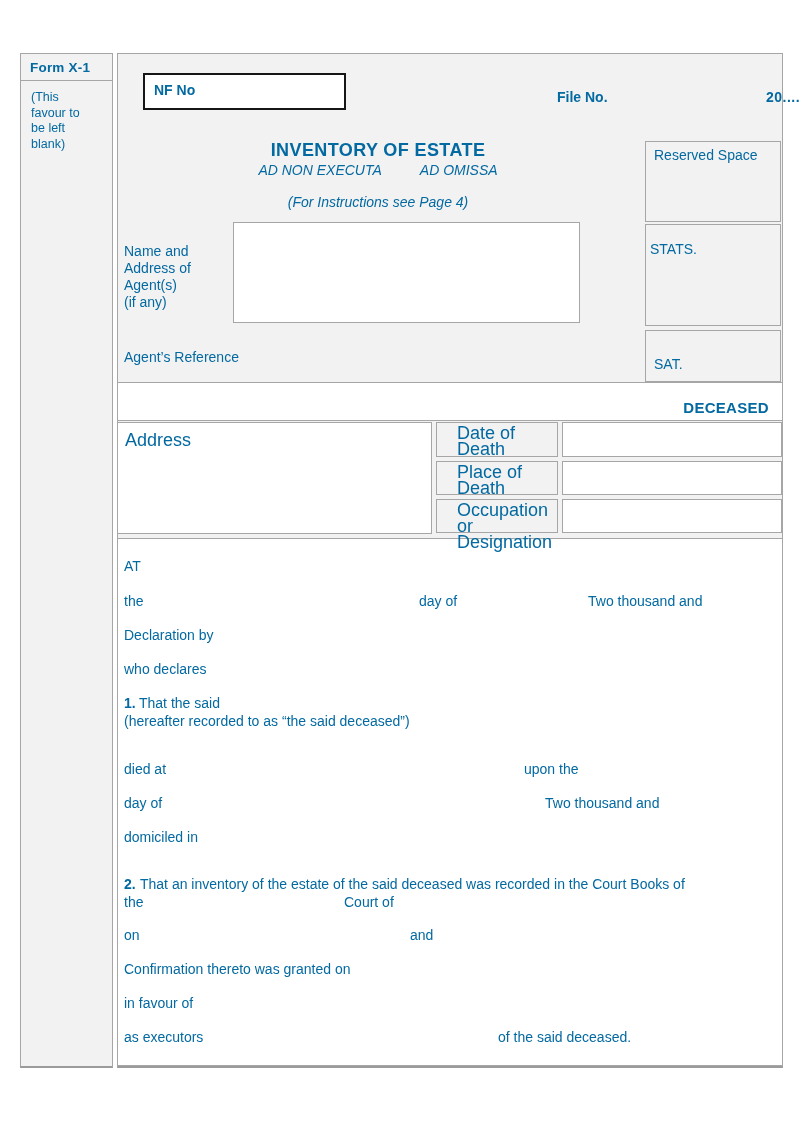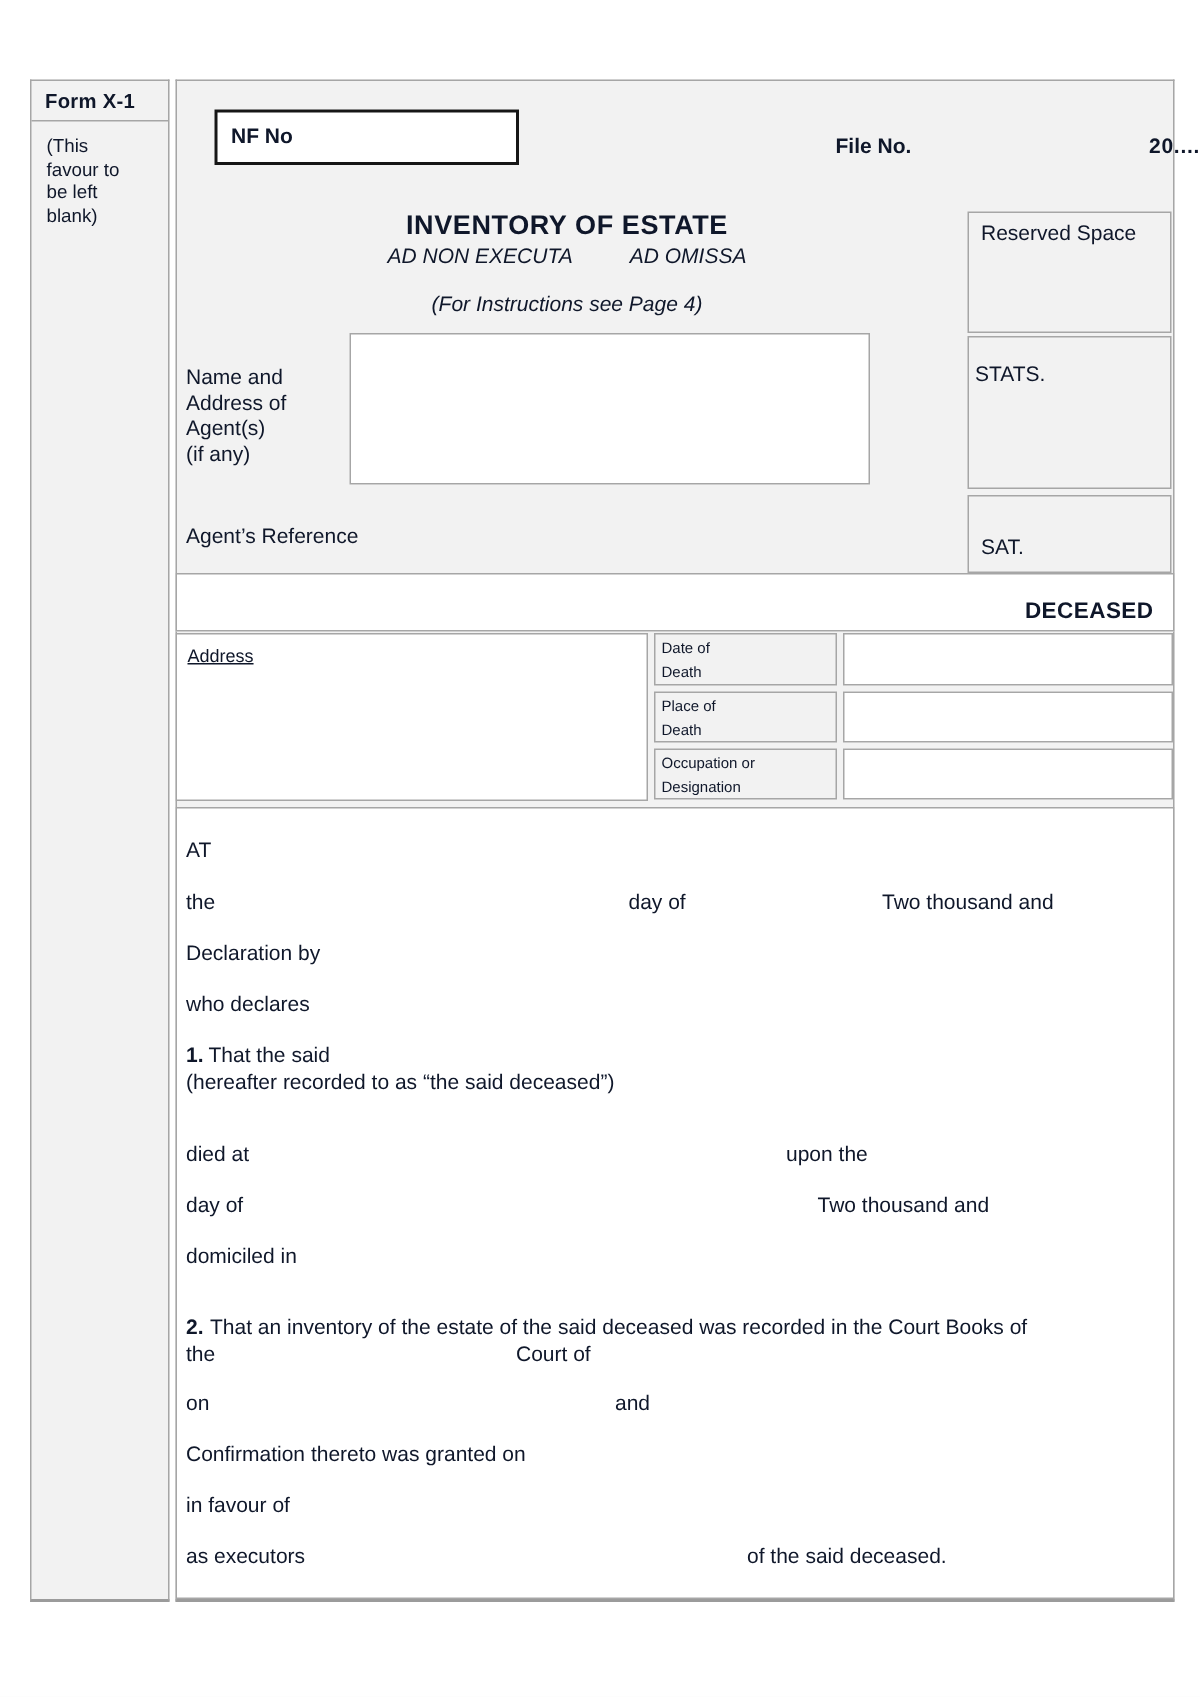--- a/index.html
+++ b/index.html
@@ -1,18 +1,18 @@
 <!DOCTYPE html>
 <html><head>
 <meta charset="utf-8">
 <style>
   html,body { margin:0; padding:0; background:#ffffff; }
   .page {
     position:relative; width:800px; height:1131px; background:#ffffff;
-    font-family:"Liberation Sans","DejaVu Sans",sans-serif; color:#0f172a;
+    font-family:"Liberation Sans","DejaVu Sans",sans-serif; color:#0369a1;
     overflow:hidden;
   }
   
   .sidebar {
     position:absolute; left:20px; top:53px; width:93px; height:1015px;
     background:#f2f2f2; border:1px solid #a6a6a6; border-bottom:2px solid #9b9b9b;
     box-sizing:border-box;
   }
   .sidebar-head {
     font-weight:bold; font-size:13.5px; padding:6px 4px 5px 9px;
@@ -51,25 +51,25 @@
   }
   .agent-ref { left:6px; top:295px; font-size:14px; }
   .deceased-band {
     left:-1px; top:328px; width:666px; height:39px; background:#fff;
     border:1px solid #a6a6a6; box-sizing:border-box;
     display:flex; align-items:flex-end; justify-content:flex-end;
     padding:0 13px 4px 0; font-weight:bold; font-size:15px; letter-spacing:0.3px;
   }
   .address-cell {
     left:-1px; top:368px; width:315px; height:112px; background:#fff;
-    border:1px solid #a6a6a6; box-sizing:border-box; padding:7px 0 0 7px; font-size:12px;text-decoration:underline;
+    border:1px solid #a6a6a6; box-sizing:border-box; padding:7px 0 0 7px; font-size:18px;
   }
   .field-label {
     position:absolute; left:318px; width:122px; border:1px solid #a6a6a6;
-    box-sizing:border-box; font-size:10px; line-height:16px; padding:2px 0 0 4px;
+    box-sizing:border-box; font-size:18px; line-height:16px; padding:2px 0 0 20px;
     background:transparent;
   }
   .field-value {
     position:absolute; left:444px; width:220px; background:#fff;
     border:1px solid #a6a6a6; box-sizing:border-box;
   }
   .body-box {
     left:-1px; top:484px; width:666px; height:528px; background:#fff;
     border:1px solid #a6a6a6; box-sizing:border-box;
   }

